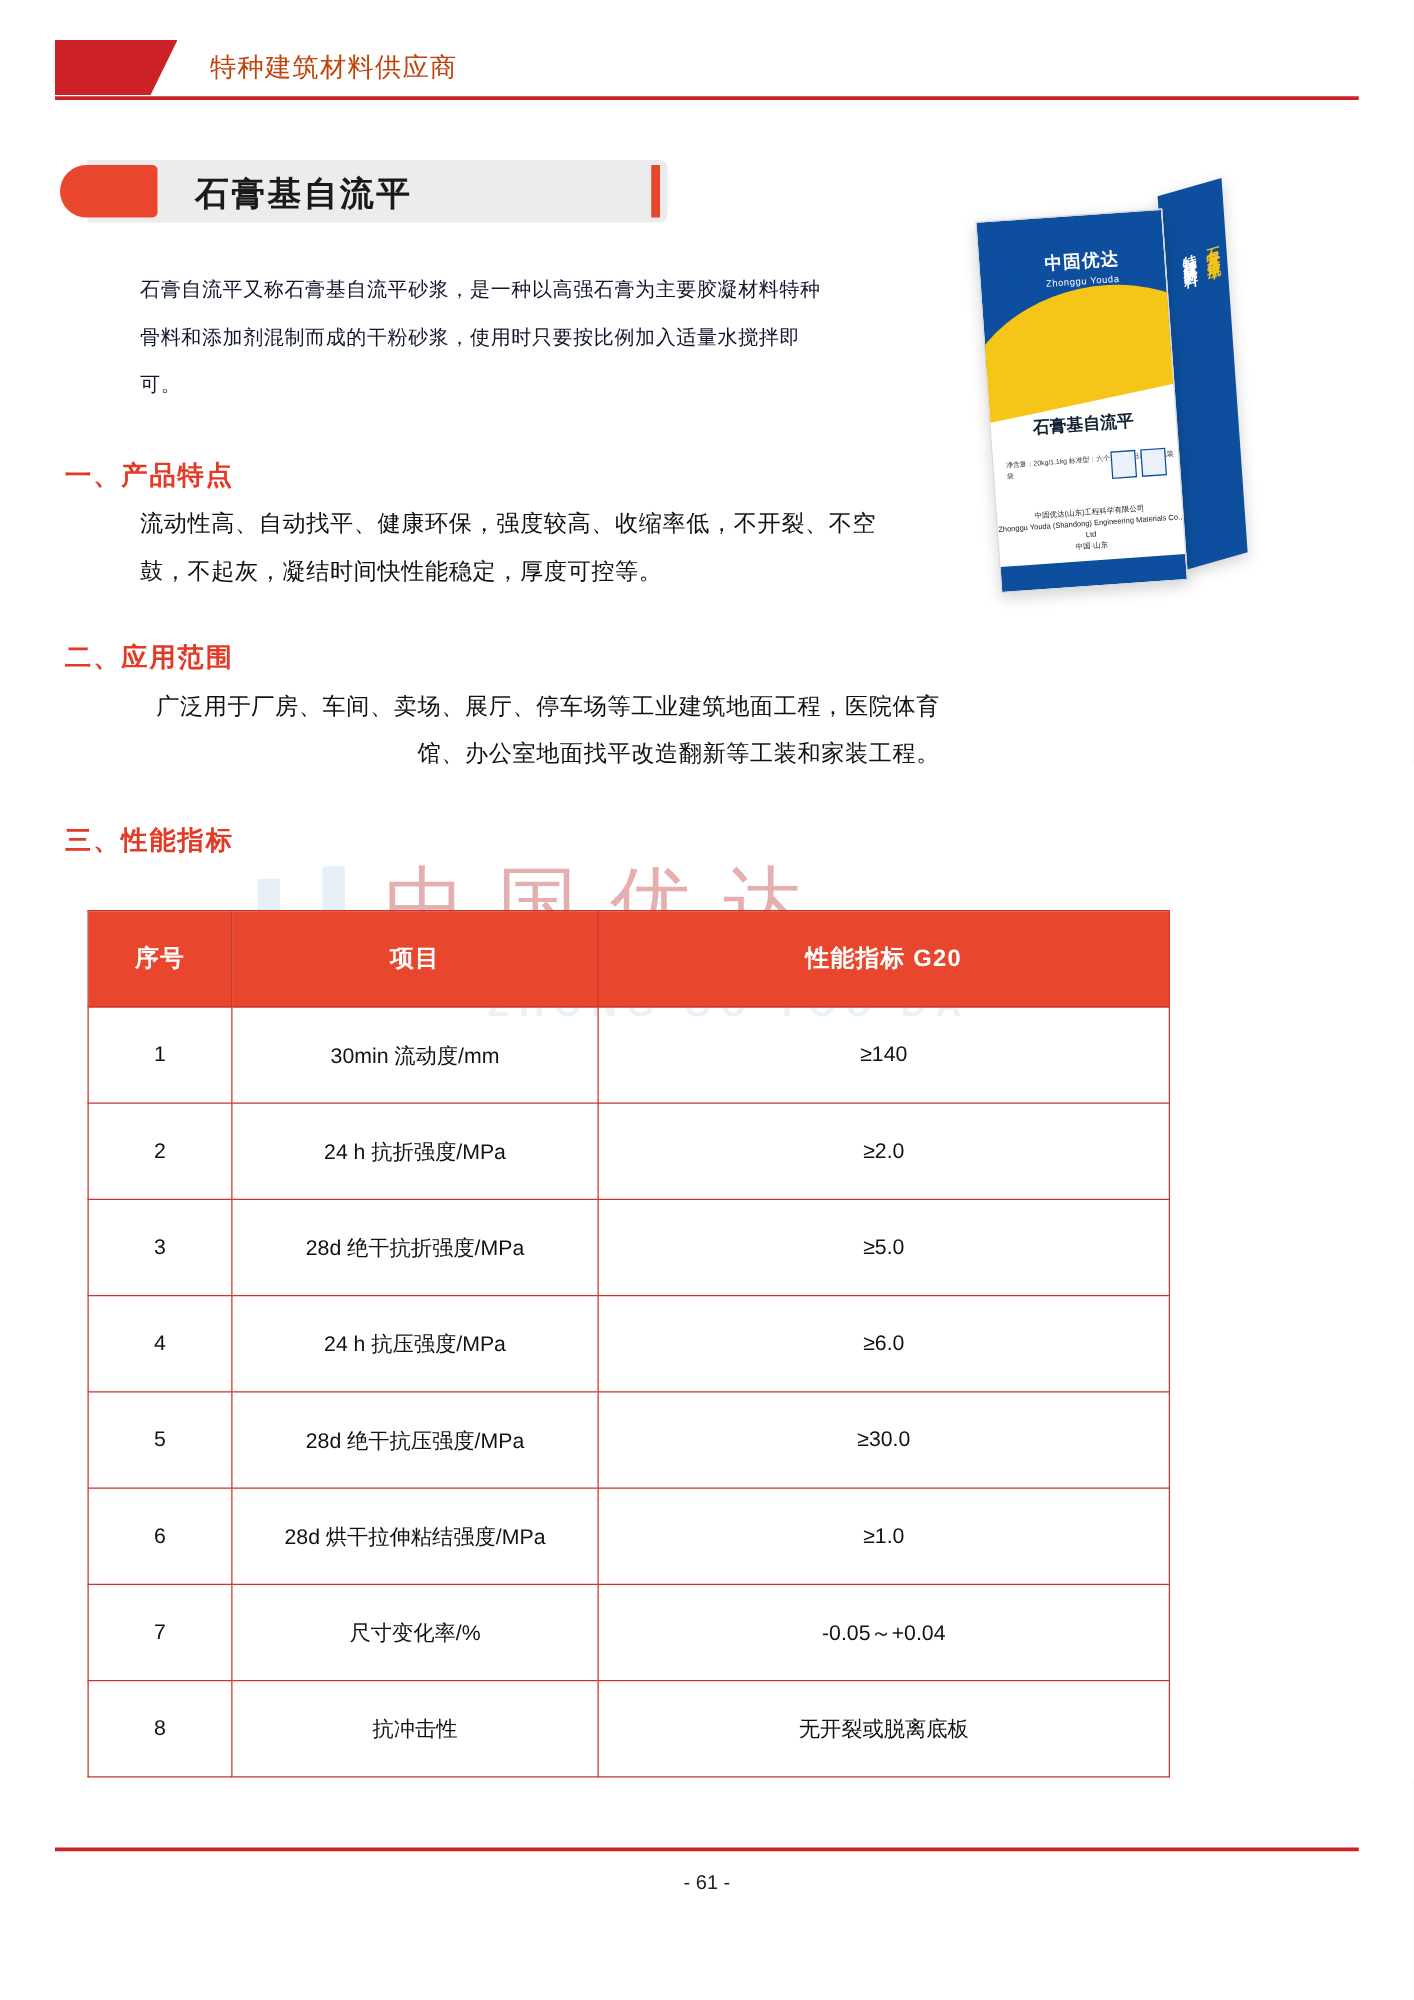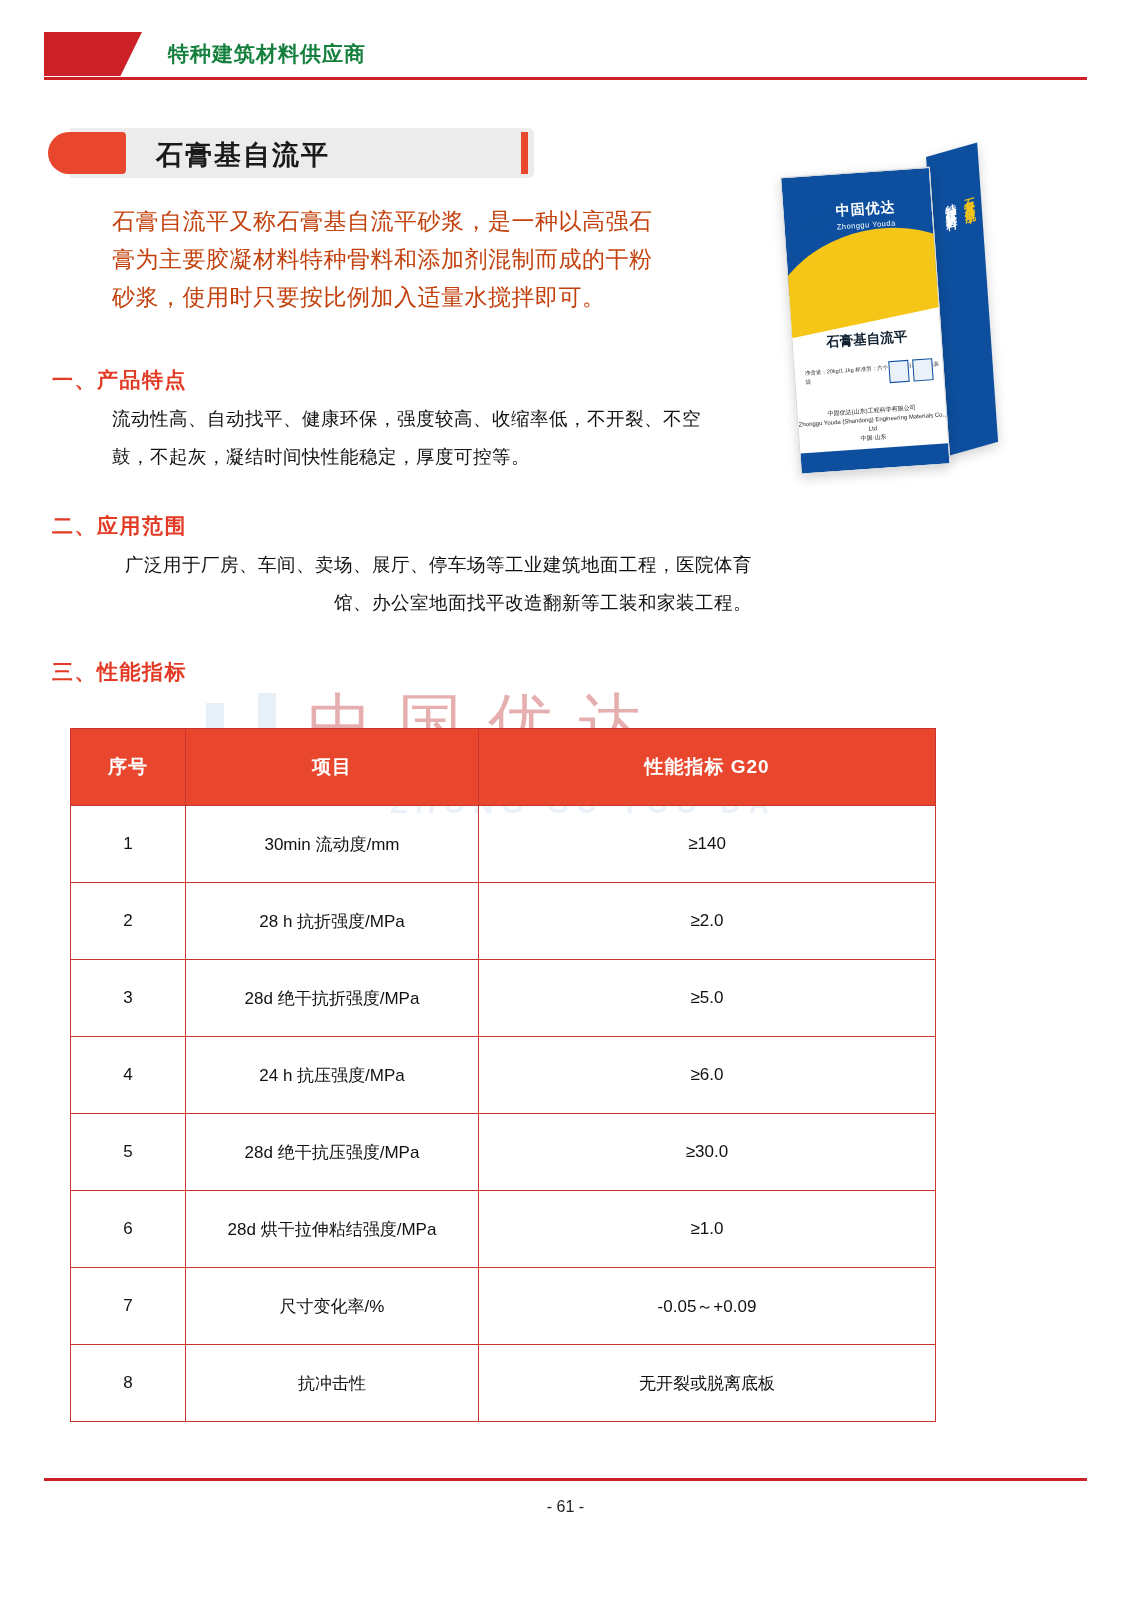--- a/index.html
+++ b/index.html
@@ -32,23 +32,23 @@
     width: 98px;
     height: 44px;
     background: #cc2127;
     clip-path: polygon(0 0, 100% 0, 78% 100%, 0 100%);
   }
   .header-title {
     position: absolute;
     left: 124px;
     top: 8px;
     font-size: 21px;
-    font-weight: bold;
+    font-weight: normal;
     letter-spacing: 1px;
-    color: #15803d;
+    color: #c2410c;
   }
   .header-rule {
     position: absolute;
     left: 0;
     right: 0;
     top: 45px;
     height: 3px;
     background: #cc2127;
   }
 
@@ -92,26 +92,26 @@
     left: 473px;
     top: 4px;
     width: 7px;
     height: 42px;
     background: #e8472e;
   }
 
   
   .intro {
     position: absolute;
-    top: 202px;
+    top: 214px;
     left: 112px;
     width: 560px;
-    font-size: 23px;
+    font-size: 16px;
     line-height: 38px;
-    color: #c2410c;
+    color: #0f172a;
     letter-spacing: 0.5px;
   }
 
   
   .sec-head {
     position: absolute;
     font-size: 21px;
     font-weight: bold;
     color: #e23a25;
     letter-spacing: 1.5px;
@@ -448,21 +448,21 @@
       </tr>
     </thead>
     <tbody>
       <tr>
         <td class="col-no">1</td>
         <td class="col-item">30min 流动度/mm</td>
         <td>≥140</td>
       </tr>
       <tr>
         <td class="col-no">2</td>
-        <td class="col-item">28 h 抗折强度/MPa</td>
+        <td class="col-item">24 h 抗折强度/MPa</td>
         <td>≥2.0</td>
       </tr>
       <tr>
         <td class="col-no">3</td>
         <td class="col-item">28d 绝干抗折强度/MPa</td>
         <td>≥5.0</td>
       </tr>
       <tr>
         <td class="col-no">4</td>
         <td class="col-item">24 h 抗压强度/MPa</td>
@@ -474,21 +474,21 @@
         <td>≥30.0</td>
       </tr>
       <tr>
         <td class="col-no">6</td>
         <td class="col-item">28d 烘干拉伸粘结强度/MPa</td>
         <td>≥1.0</td>
       </tr>
       <tr>
         <td class="col-no">7</td>
         <td class="col-item">尺寸变化率/%</td>
-        <td>-0.05～+0.09</td>
+        <td>-0.05～+0.04</td>
       </tr>
       <tr>
         <td class="col-no">8</td>
         <td class="col-item">抗冲击性</td>
         <td>无开裂或脱离底板</td>
       </tr>
     </tbody>
   </table>
 
   <div class="footer-rule"></div>

